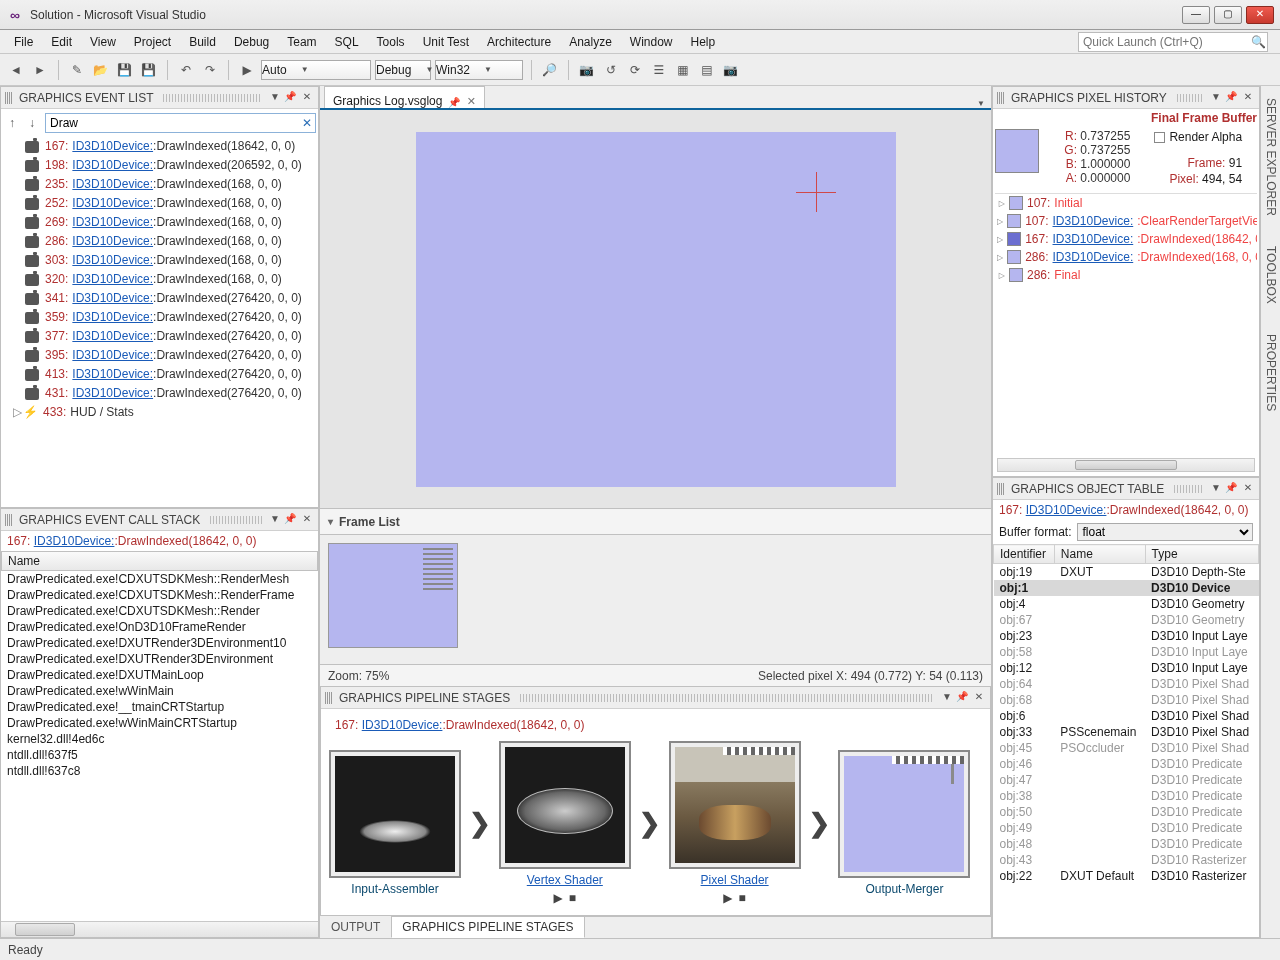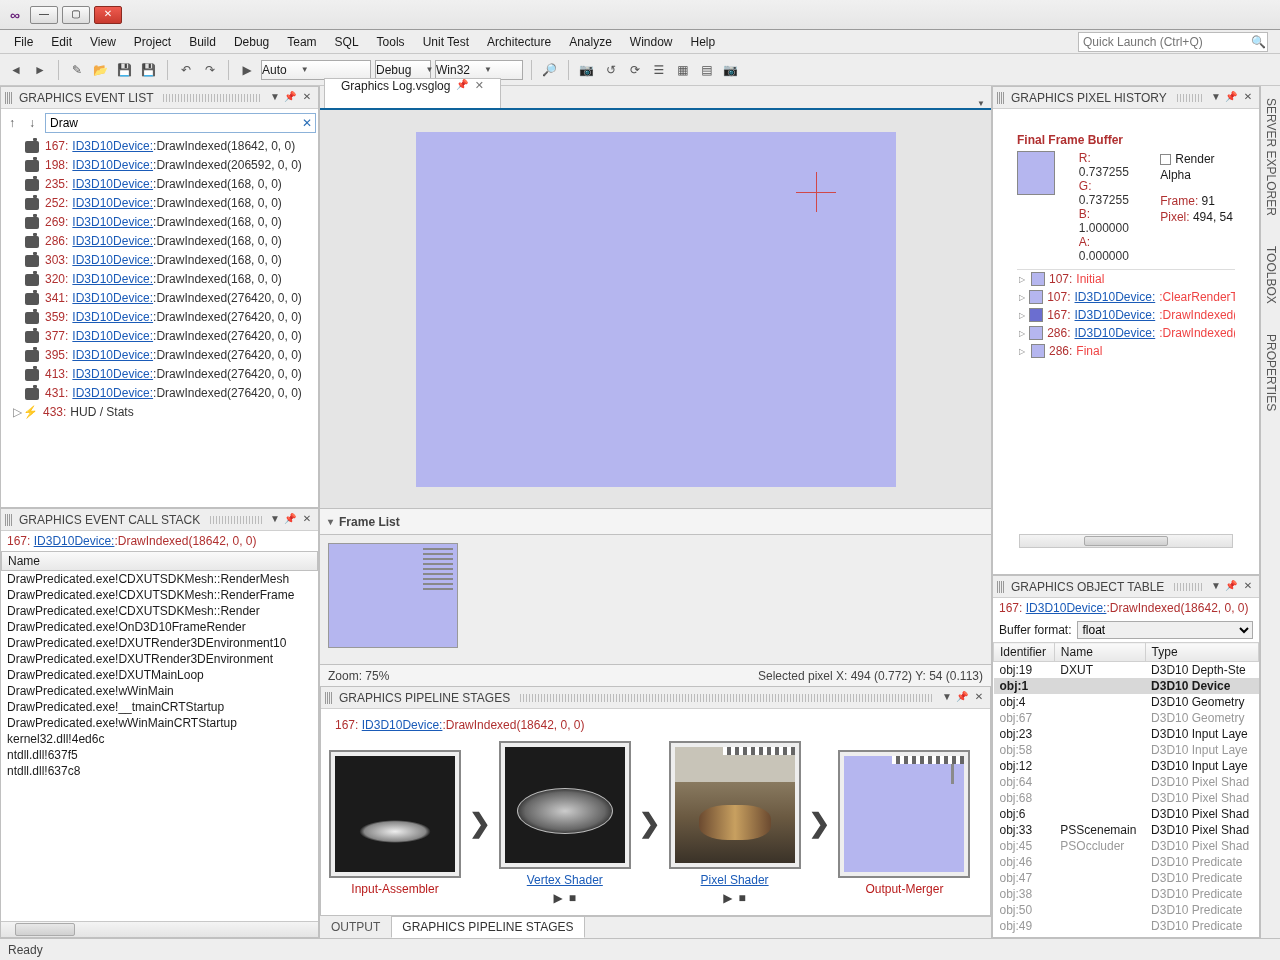--- a/index.html
+++ b/index.html
@@ -41,21 +41,21 @@
 .evrow .link { color:#1a5bb8; text-decoration:underline;}
 .evrow .suffix { color:#333;}
 .evrow.last { padding-left:12px;}
 .callstack-body { background:#fff; flex:1; overflow:auto;}
 .cs-header { color:#b03030; padding:3px 6px;}
 .cs-header .link { color:#1a5bb8; text-decoration:underline;}
 .cs-th { border:1px solid #c0c0c0; background:linear-gradient(#fafafa,#e8e8e8); padding:2px 6px;}
 .cs-row { padding:1px 6px; white-space:nowrap;}
 .center { flex:1; display:flex; flex-direction:column; border-right:1px solid #c0c0c0;}
 .doctab { height:24px; display:flex; align-items:flex-end; background:#eee; border-bottom:2px solid #0e639c; padding-left:4px;}
-.doctab .tab { height:30px; background:#fff; border:1px solid #c0c0c0; border-bottom:none; display:flex; align-items:flex-start; padding:0 16px; gap:6px; margin-top:2px;}
+.doctab .tab { height:22px; background:#fff; border:1px solid #c0c0c0; border-bottom:none; display:flex; align-items:flex-end; padding:0 8px; gap:6px; margin-top:2px;}
 .doctab .pin { font-size:10px; color:#777;}
 .doctab .x { font-size:11px; color:#777;}
 .doctab .grow { flex:1;}
 .doctab .dd { padding:0 6px; color:#555; font-size:8px;}
 .render { flex:1; background:#e5e5e5; display:flex; align-items:center; justify-content:center; position:relative; overflow:hidden;}
 .render .canvas { width:480px; height:355px; background:#b5b6ef; position:relative;}
 .crosshair { position:absolute; top:40px; right:60px; width:40px; height:40px;}
 .crosshair::before,.crosshair::after{content:"";position:absolute;background:#d04848;}
 .crosshair::before{left:50%;top:0;width:1px;height:100%;}
 .crosshair::after{top:50%;left:0;height:1px;width:100%;}
@@ -71,32 +71,32 @@
 .stage { display:flex; flex-direction:column; align-items:center; gap:4px;}
 .stage .box { width:132px; height:128px; border:2px solid #888; padding:4px; background:#eee;}
 .stage .inner { width:100%; height:100%; background:#1b1b1b; position:relative; overflow:hidden;}
 .stage .inner.lav { background:#b5b6ef;}
 .stage .inner .wire1{position:absolute;left:20%;top:55%;width:60%;height:20%;background:radial-gradient(ellipse at center,#eee 0%,#888 60%,transparent 70%);filter:blur(0.5px);}
 .stage .inner .wire2{position:absolute;left:10%;top:35%;width:80%;height:40%;border:1px solid #bbb;border-radius:50%;background:radial-gradient(ellipse at center,#ccc 0%,#666 60%,transparent 80%);}
 .stage .inner .photo{position:absolute;inset:0;background:linear-gradient(#c8c4b8 0%,#c8c4b8 30%,#897a60 30%,#6b5a42 60%,#3a3228 100%);}
 .stage .inner .photo::after{content:"";position:absolute;left:20%;top:50%;width:60%;height:30%;background:linear-gradient(90deg,#6b4a30,#c8a060,#6b4a30);border-radius:40%;}
 .stage .inner .checker{position:absolute;top:0;right:0;height:8px;width:60%;background:repeating-linear-gradient(90deg,#fff 0,#fff 4px,#666 4px,#666 8px);}
 .stage .inner .stripe{position:absolute;top:8px;right:10px;width:3px;height:20px;background:#8a8a8a;}
-.stage .lbl { color:#b91c1c;}
+.stage .lbl { color:#0c4a6e;}
 .stage .lbl.link { color:#1a5bb8; text-decoration:underline;}
 .stage .ctrl { display:flex; gap:6px; color:#444;}
 .bigarr { font-size:26px; font-weight:bold; color:#444;}
 .btabs { height:22px; border-top:1px solid #c0c0c0; background:#eee; display:flex; align-items:flex-end;}
 .btab { padding:3px 10px; background:#eee; border:1px solid transparent; color:#555;}
 .btab.active { background:#fff; border:1px solid #c0c0c0; border-bottom-color:#fff; color:#333;}
 .rightcol { width:268px; display:flex; flex-direction:column; }
 .sidestrip { position:absolute; right:0; top:86px; bottom:22px; width:20px; background:#eee; border-left:1px solid #c0c0c0; display:flex; flex-direction:column; align-items:center; padding-top:6px; gap:18px;}
 .sidetab { writing-mode:vertical-rl; color:#555; padding:6px 2px; cursor:default;}
 .pixelhist { flex:0 0 auto;}
-.ph-body { background:#fff; padding:24px; }
+.ph-body { background:#fff; padding:2px;text-align:right; }
 .ph-title { color:#b03030; font-weight:bold; margin-bottom:4px;}
 .ph-top { display:flex; gap:24px; align-items:flex-start;}
 .swatch { width:44px; height:44px; background:#b5b6ef; border:1px solid #888;}
 .rgba { font-size:11px; line-height:14px;}
 .rgba .k{color:#b03030; display:inline-block; width:14px;}
 .rgba .v{color:#333;}
 .ph-right { font-size:11px; line-height:16px;}
 .ph-right .chk{ width:11px;height:11px;border:1px solid #888;display:inline-block;vertical-align:middle;margin-right:4px;}
 .ph-right .lbl{ color:#b03030;}
 .ph-list { border-top:1px solid #ddd; margin-top:6px;}
@@ -122,20 +122,21 @@
 table.obj tr.sel td { background:#d8d8d8; font-weight:bold;}
 .statusbar { position:absolute; left:0; right:0; bottom:0; height:22px; background:#eee; border-top:1px solid #c0c0c0; display:flex; align-items:center; padding:0 8px; color:#444;}
 .hscroll { height:16px; border-top:1px solid #c8c8c8; background:linear-gradient(#f4f4f4,#e4e4e4); position:relative; margin-top:auto;}
 .hscroll .th { position:absolute; left:14px; top:1px; bottom:1px; width:60px; background:linear-gradient(#e8e8e8,#d0d0d0); border:1px solid #aaa; border-radius:2px;}
 </style>
 </head>
 <body>
 
 <div class="titlebar">
   <span class="logo">∞</span>
+  <span class="title">Solution - Microsoft Visual Studio</span>
   <div class="winbtns">
     <div class="winbtn">—</div>
     <div class="winbtn">▢</div>
     <div class="winbtn close">✕</div>
   </div>
 </div>
 
 <div class="menubar" id="menubar">
     <span class="mi">File</span>
     <span class="mi">Edit</span>

